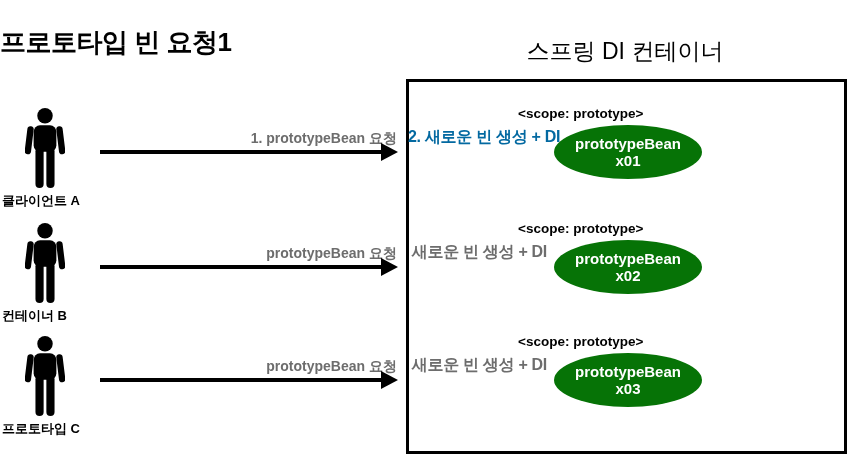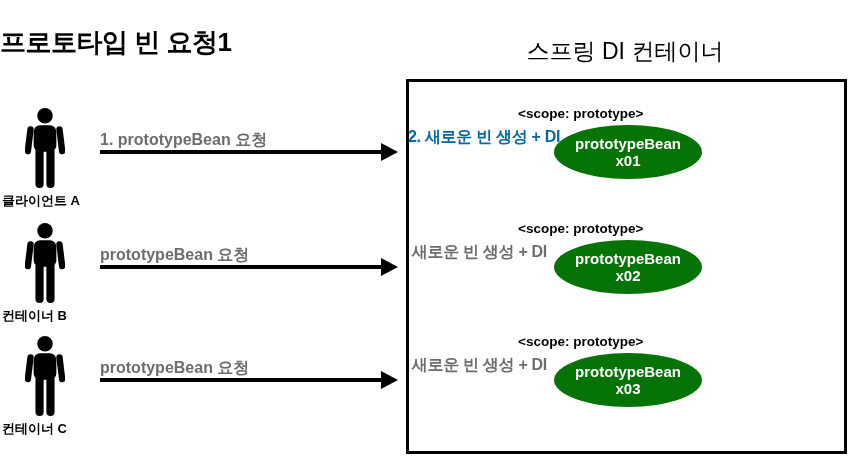--- a/index.html
+++ b/index.html
@@ -26,22 +26,22 @@
     position:absolute;left:2px;top:40px;width:92px;text-align:left;
     font-size:13px;font-weight:bold;color:#000;white-space:nowrap;
   }
   .arrow{position:absolute;left:100px;top:-2px;width:297px;height:4px;}
   .arrow .shaft{position:absolute;left:0;top:0;right:14px;height:4px;background:#000;}
   .arrow .head{
     position:absolute;right:-1px;top:-7px;width:0;height:0;
     border-left:17px solid #000;border-top:9px solid transparent;border-bottom:9px solid transparent;
   }
   .arrow-label{
-    position:absolute;left:100px;top:-22px;width:297px;text-align:left;
-    font-size:16px;font-weight:bold;color:#6d6d6d;white-space:nowrap;
+    position:absolute;left:100px;top:-22px;width:297px;text-align:right;
+    font-size:14px;font-weight:bold;color:#6d6d6d;white-space:nowrap;
   }
   .action-label{
     position:absolute;left:408px;top:-25px;width:139px;text-align:right;
     font-size:16px;font-weight:bold;color:#6d6d6d;white-space:nowrap;letter-spacing:-0.3px;
   }
   .scope-label{
     position:absolute;left:518px;top:-46px;width:220px;text-align:left;
     font-size:13.5px;font-weight:bold;color:#000;white-space:nowrap;
   }
   .bean{
@@ -114,21 +114,21 @@
     <div class="person">
       <svg viewBox="0 0 44 90" xmlns="http://www.w3.org/2000/svg" fill="#000">
         <circle cx="22" cy="9.5" r="8.5"></circle>
         <rect x="9.5" y="20" width="25" height="29" rx="7"></rect>
         <rect x="3" y="21" width="7" height="31" rx="3.5" transform="rotate(7 6.5 21)"></rect>
         <rect x="34" y="21" width="7" height="31" rx="3.5" transform="rotate(-7 37.5 21)"></rect>
         <rect x="11.5" y="44" width="9" height="45" rx="4.5"></rect>
         <rect x="23.5" y="44" width="9" height="45" rx="4.5"></rect>
       </svg>
     </div>
-    <div class="client-label">컨테이너 C</div>
+    <div class="client-label">프로토타입 C</div>
     <div class="arrow-label" style="color: rgb(109, 109, 109);">prototypeBean 요청</div>
     <div class="arrow">
       <div class="shaft"></div>
       <div class="head"></div>
     </div>
     <div class="action-label" style="color: rgb(109, 109, 109);">새로운 빈 생성 + DI</div>
     <div class="scope-label">&lt;scope: prototype&gt;</div>
     <div class="bean" style="background: rgb(6, 115, 6);">
       <span>prototypeBean</span>
       <span>x03</span>

